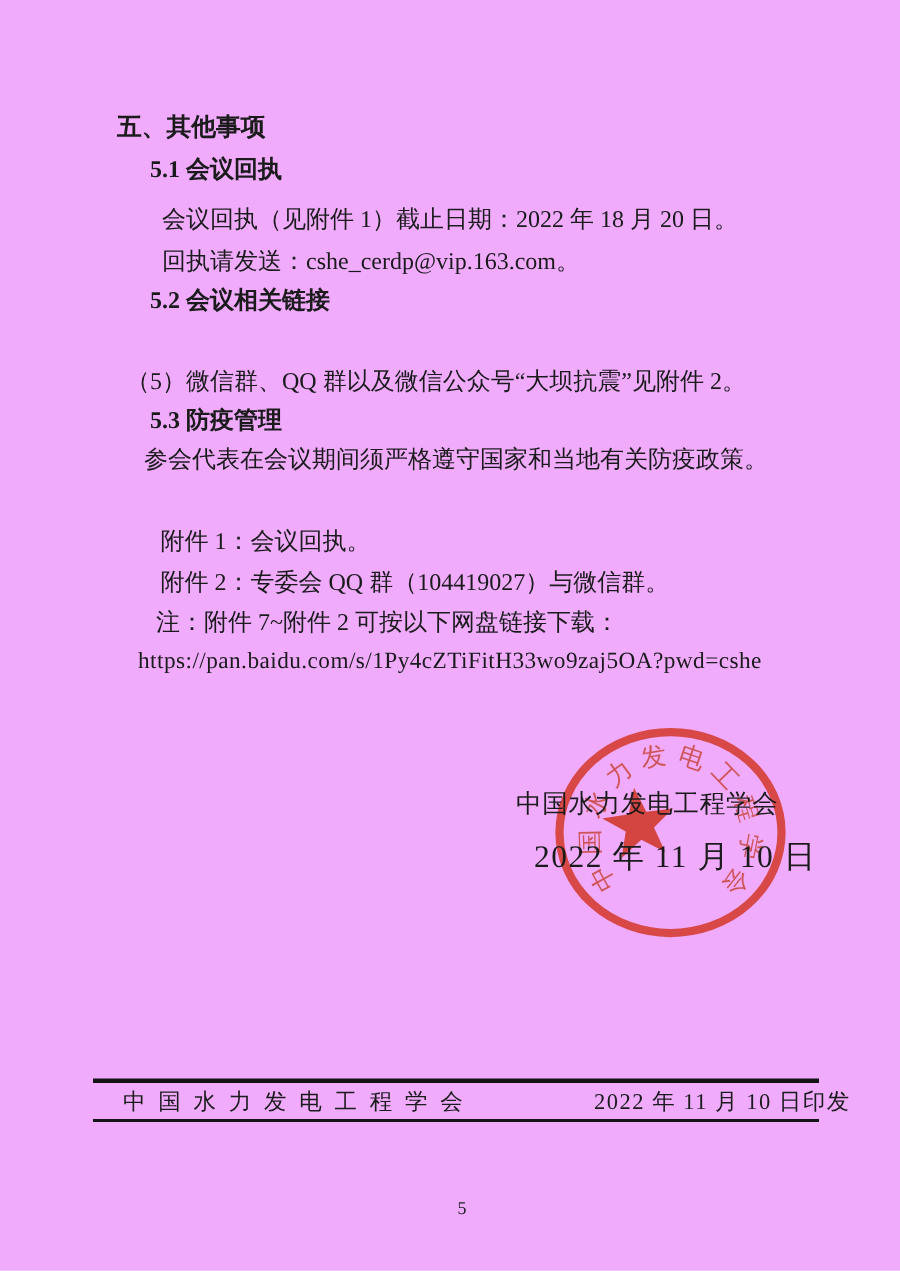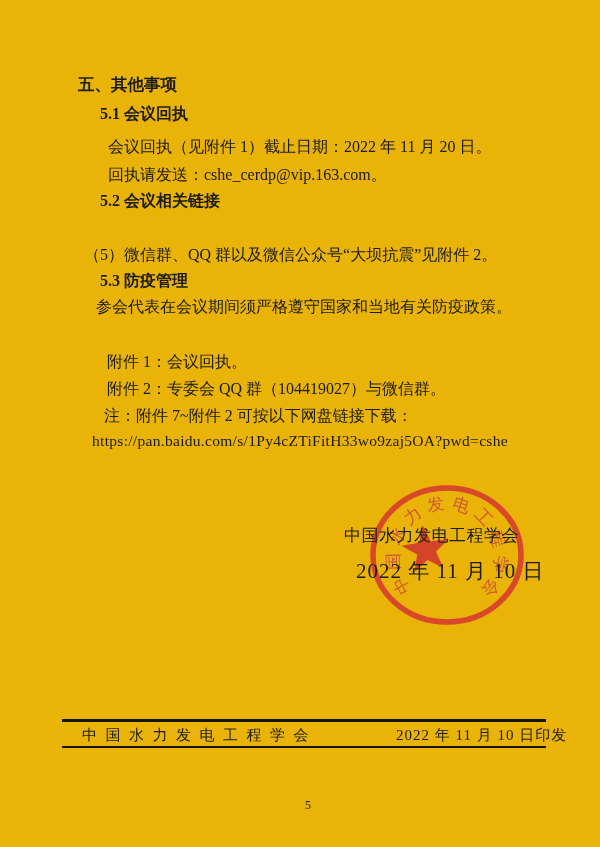--- a/index.html
+++ b/index.html
@@ -1,18 +1,18 @@
 <!DOCTYPE html>
 <html><head>
 <meta charset="utf-8">
 <style>
   html,body { margin:0; padding:0; background:#e8e8e8; }
   .page {
     position:relative; width:600px; height:847px; margin:0 auto;
-    background:#eab308; overflow:hidden;
+    background:#f0abfc; overflow:hidden;
     font-family:"Liberation Serif","DejaVu Sans",serif;
     color:#1b1b1b;
   }
   .t { position:absolute; white-space:nowrap; font-size:16px; line-height:1.2; }
 
   .l-heading   { left:78px;  top:75px;  font-size:16.5px; font-weight:bold; }
   .l-s51-title { left:100px; top:104px; font-weight:bold; }
   .l-s51-line1 { left:108px; top:137px; }
   .l-s51-line2 { left:108px; top:165px; }
   .l-s52-title { left:100px; top:191px; font-weight:bold; }
@@ -39,21 +39,21 @@
   .l-pagenum { left:0; top:798px; width:616px; text-align:center; font-size:12px; }
 </style>
 </head>
 <body>
 
 <div class="page">
 
   <div class="t l-heading">五、其他事项</div>
 
   <div class="t l-s51-title">5.1 会议回执</div>
-  <div class="t l-s51-line1">会议回执（见附件 1）截止日期：2022 年 11 月 20 日。</div>
+  <div class="t l-s51-line1">会议回执（见附件 1）截止日期：2022 年 18 月 20 日。</div>
   <div class="t l-s51-line2">回执请发送：cshe_cerdp@vip.163.com。</div>
 
   <div class="t l-s52-title">5.2 会议相关链接</div>
   <div class="t l-s52-item2">（5）微信群、QQ 群以及微信公众号“大坝抗震”见附件 2。</div>
 
   <div class="t l-s53-title">5.3 防疫管理</div>
   <div class="t l-s53-line1">参会代表在会议期间须严格遵守国家和当地有关防疫政策。</div>
 
   <div class="t l-att1">附件 1：会议回执。</div>
   <div class="t l-att2">附件 2：专委会 QQ 群（104419027）与微信群。</div>

